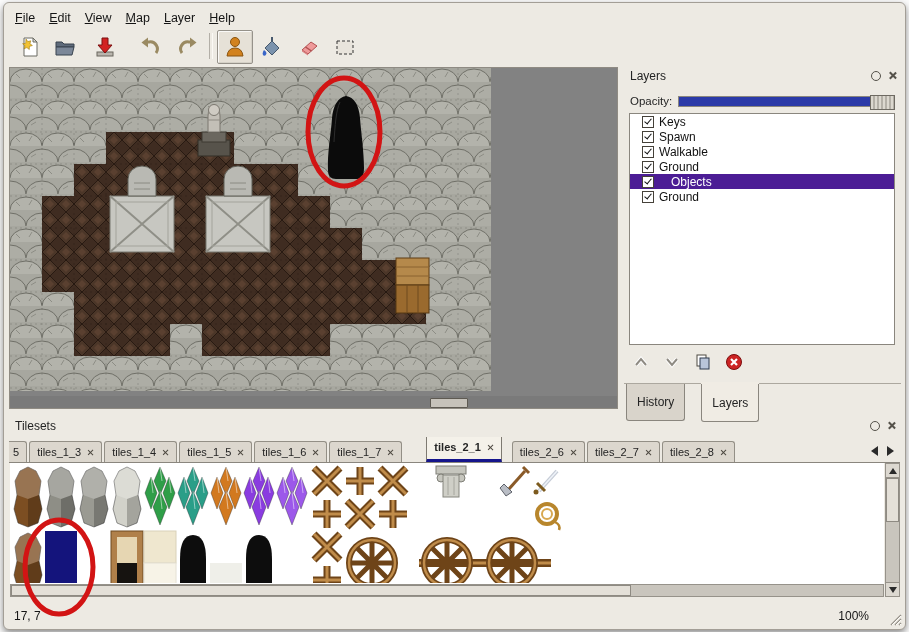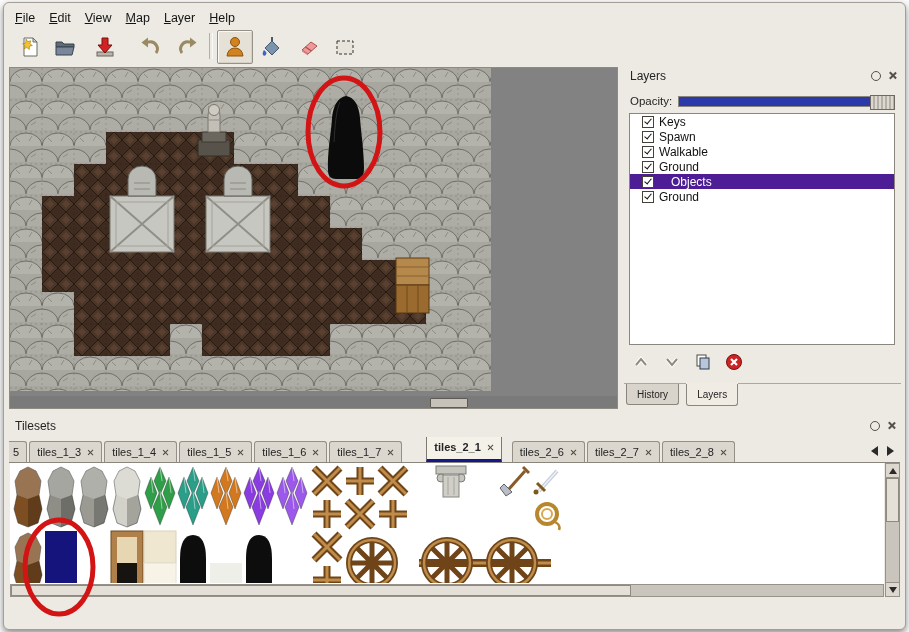--- a/index.html
+++ b/index.html
@@ -44,21 +44,21 @@
   .opacity-handle{position:absolute;right:-1px;top:-2px;width:23px;height:13px;border:1px solid #6e6a62;background:repeating-linear-gradient(90deg,#dcd8cf 0 2px,#b4b0a7 2px 4px);}
   .layer-list{position:absolute;left:5px;top:46px;width:266px;height:232px;background:#fff;border:1px solid #8a867e;box-sizing:border-box;overflow:hidden;}
   .lrow{height:15px;display:flex;align-items:center;font-size:12px;color:#111;padding-left:12px;}
   .lrow.selected{background:#4c1d95;color:#fff;gap:12px;}
   .checkbox{width:10px;height:10px;background:#fff;border:1px solid #454139;margin-right:5px;position:relative;flex:none;}
   .checkbox.checked::after{content:"";position:absolute;left:2.5px;top:0px;width:3px;height:6px;border:solid #111;border-width:0 1.8px 1.8px 0;transform:rotate(40deg);}
   .layer-btns{position:absolute;left:6px;top:284px;display:flex;gap:9px;}
   .lbtn{width:22px;height:22px;display:flex;align-items:center;justify-content:center;}
   .ltabline{position:absolute;left:0;right:0;top:316px;height:1px;background:#aca89f;}
   .ltabs{position:absolute;left:2px;top:317px;height:22px;display:flex;}
-  .ltab{height:20px;padding:0 10px;display:flex;align-items:center;font-size:10px;color:#242424;background:#d9d4cb;border:1px solid #8a867e;border-top:none;border-radius:0 0 3px 3px;margin-right:7px;}
+  .ltab{height:20px;padding:8px 10px;display:flex;align-items:center;font-size:12px;color:#242424;background:#d9d4cb;border:1px solid #8a867e;border-top:none;border-radius:0 0 3px 3px;margin-right:16px;}
   .ltab.active{background:#f0ece4;height:21px;box-shadow:0 -2px 0 #f0ece4;}
   
   .tilesets-panel{position:absolute;left:5px;top:414px;width:891px;height:185px;}
   .ttabs{position:absolute;left:0;top:20px;right:36px;height:25px;display:flex;align-items:flex-end;overflow:hidden;}
   .ttab{height:20px;padding:0 7px;display:flex;align-items:center;gap:6px;font-size:11px;color:#242424;background:#dcd7ce;border:1px solid #938f86;border-bottom:none;border-radius:3px 3px 0 0;margin-right:2px;flex:none;}
   .ttab .x-icon{width:7px;height:7px;}
   .ttab .x-icon::before,.ttab .x-icon::after{left:3px;height:7px;width:1.4px;background:#4c4840;}
   .ttab.active{background:#f4f1e9;height:24px;border:1px solid #7d7971;border-bottom:3px solid #15158c;margin-left:22px;margin-right:10px;font-weight:bold;z-index:2;}
   .ttabline{position:absolute;left:0;right:0;top:45px;height:1px;background:#8a867e;}
   .tab-arrows{position:absolute;right:2px;top:24px;display:flex;}
@@ -459,14 +459,22 @@
     </div>
     <div class="ts-hscroll">
       <div class="ts-hthumb"></div>
     </div>
   </div>
 
   <svg class="annotation-overlay" width="80" height="104" viewBox="0 0 80 104">
     <ellipse cx="40" cy="52" rx="34" ry="47" fill="none" stroke="#d21414" stroke-width="5"></ellipse>
   </svg>
 
+  <div class="statusbar">
+    <span class="status-coords">17, 7</span>
+    <span class="status-zoom">100%</span>
+    <svg class="resize-grip" width="14" height="14" viewBox="0 0 14 14">
+      <path d="M13,3 L3,13 M13,7 L7,13 M13,11 L11,13" stroke="#96928a" stroke-width="1.5" fill="none"></path>
+      <path d="M13,4 L4,13 M13,8 L8,13 M13,12 L12,13" stroke="#fbf9f5" stroke-width="1" fill="none"></path>
+    </svg>
+  </div>
 
 </div>
 
 </body></html>

